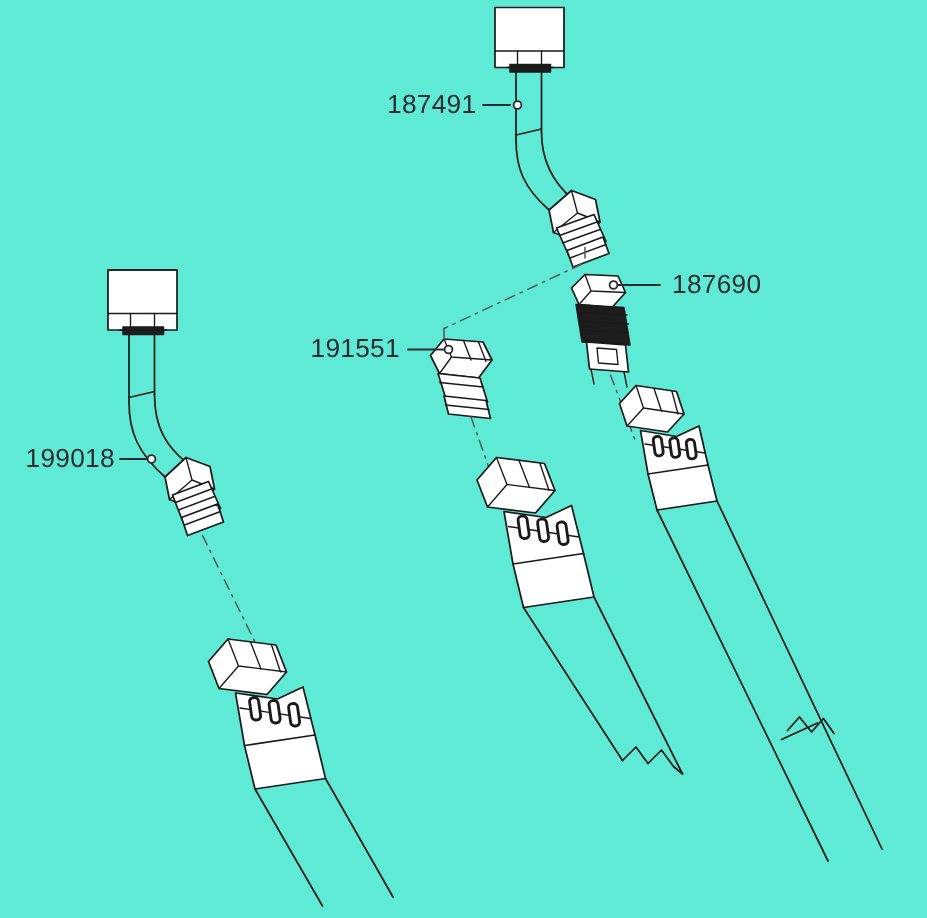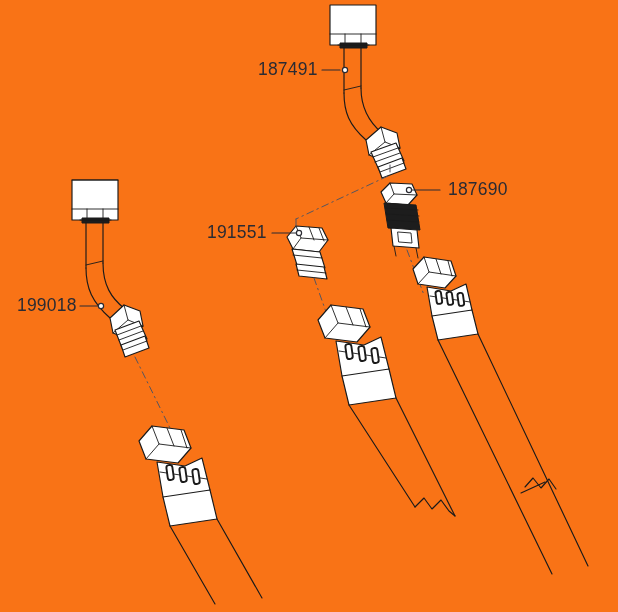--- a/index.html
+++ b/index.html
@@ -8,21 +8,21 @@
     padding: 0;
     background: #ffffff;
   }
   body {
     font-family: "Liberation Sans", sans-serif;
   }
   #diagram-root {
     position: relative;
     width: 618px;
     height: 612px;
-    background: #f97316;
+    background: #5eead4;
     overflow: hidden;
   }
   #diagram-svg {
     position: absolute;
     left: 0;
     top: 0;
     width: 618px;
     height: 612px;
     display: block;
   }

